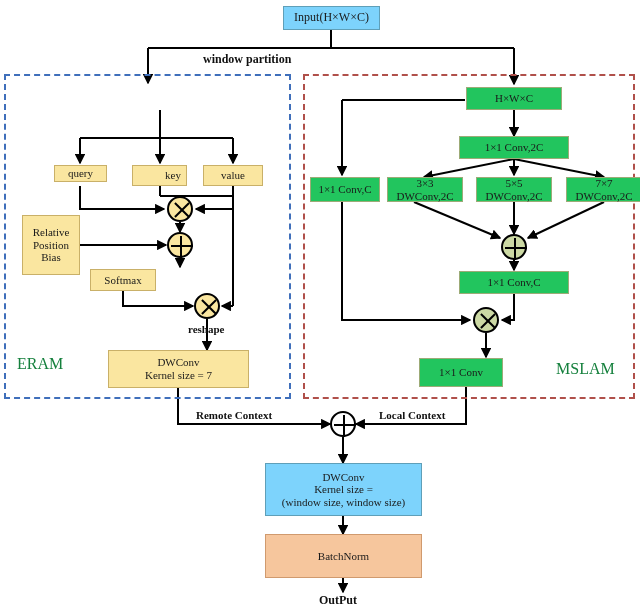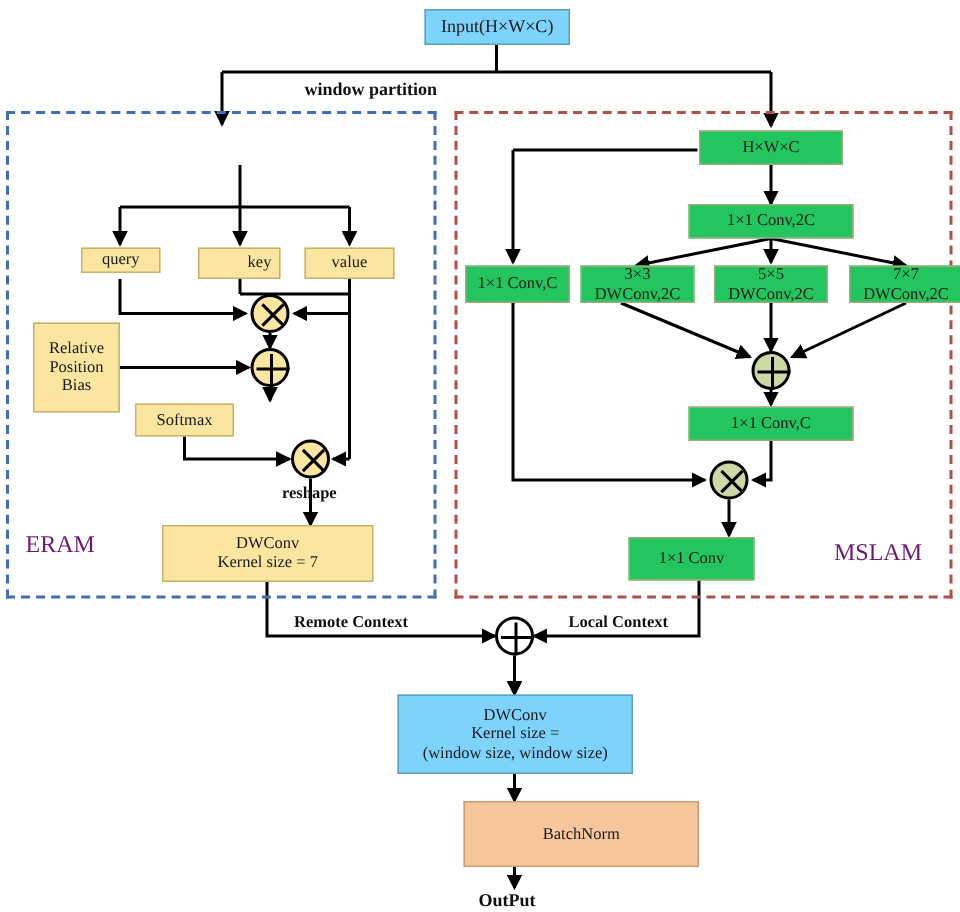--- a/index.html
+++ b/index.html
@@ -22,21 +22,21 @@
   .dash-red{border:2px dashed #b0504a;}
 
   .op{position:absolute;border-radius:50%;border:2px solid #000;box-sizing:border-box;z-index:4;}
   .op .gx,.op .gy{position:absolute;background:#000;}
   .op-yellow{background:#fae6a0;}
   .op-green{background:#ccd9a4;}
   .op-white{background:#ffffff;}
 
   .lbl{position:absolute;font-size:11px;color:#111;z-index:5;white-space:nowrap;}
   .lbl.bold{font-weight:bold;}
-  .tag{position:absolute;font-size:16px;color:#701a75;z-index:5;white-space:nowrap;
+  .tag{position:absolute;font-size:16px;color:#15803d;z-index:5;white-space:nowrap;
        font-family:"Liberation Serif","DejaVu Serif",serif;}
   .ln1{font-size:11px;}
 </style>
 </head>
 <body>
 
 <div id="canvas">
 
   <div class="dashbox dash-blue" style="left:4px;top:74px;width:287px;height:325px;"></div>
   <div class="dashbox dash-red" style="left:303px;top:74px;width:332px;height:325px;"></div>
@@ -190,17 +190,17 @@
     <div class="gx" style="left:2px;top:11px;width:22px;height:2px;"></div>
     <div class="gy" style="left:11px;top:2px;width:2px;height:22px;"></div>
   </div>
 
   <div class="box blue multi" style="left:265px;top:463px;width:157px;height:53px;">
     <span class="ln1">DWConv</span>
     <span class="ln1">Kernel size =</span>
     <span class="ln1">(window size, window size)</span>
   </div>
 
-  <div class="box orange" style="left:265px;top:534px;width:157px;height:44px;margin-left:44px;">BatchNorm</div>
+  <div class="box orange" style="left:265px;top:534px;width:157px;height:44px;">BatchNorm</div>
 
   <div class="lbl bold" style="left:319px;top:593px;font-size:12px;">OutPut</div>
 
 </div>
 
 </body></html>

